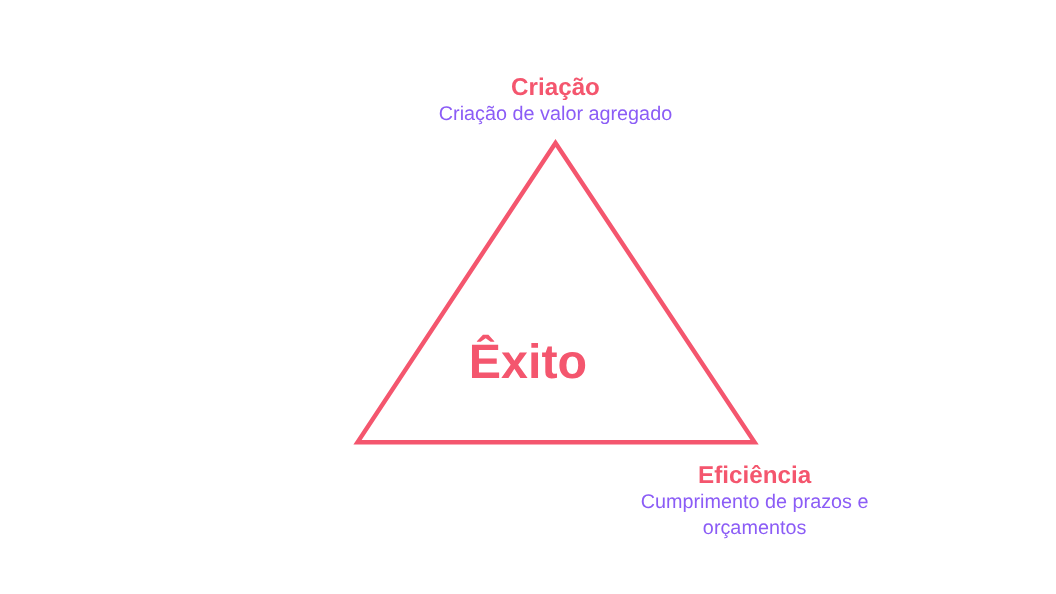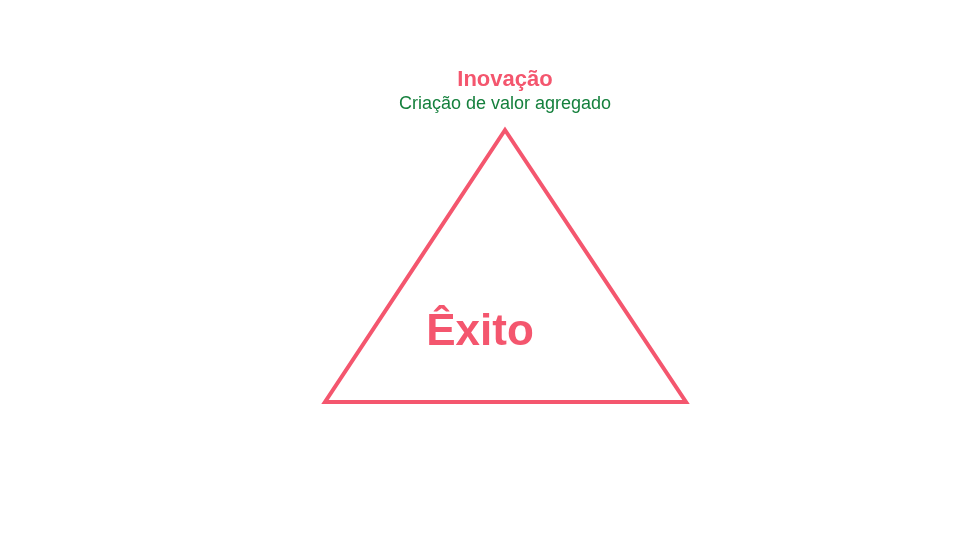--- a/index.html
+++ b/index.html
@@ -54,21 +54,21 @@
     font-size: 22px;
     font-weight: bold;
     line-height: 1.18;
     color: #f4566e;
     white-space: nowrap;
   }
   .vertex-desc {
     font-size: 18px;
     font-weight: normal;
     line-height: 1.28;
-    color: #15803d;
+    color: #8b5cf6;
   }
 
   
   #block-inovacao {
     left: 255px;
     top: 66px;
     width: 500px;
   }
   #block-inovacao .vertex-desc {
     white-space: nowrap;
@@ -100,19 +100,23 @@
 
 <div id="stage">
 
   <svg id="triangle-svg" viewBox="0 0 960 540" aria-hidden="true">
     <polygon points="505,130 686,402 325,402" fill="none" stroke="#f4566e" stroke-width="4" stroke-linejoin="miter"></polygon>
   </svg>
 
   <div class="center-label">Êxito</div>
 
   <div class="vertex-block" id="block-inovacao">
-    <div class="vertex-title">Inovação</div>
+    <div class="vertex-title">Criação</div>
     <div class="vertex-desc">Criação de valor agregado</div>
   </div>
 
 
+  <div class="vertex-block" id="block-eficiencia">
+    <div class="vertex-title">Eficiência</div>
+    <div class="vertex-desc">Cumprimento de prazos e orçamentos</div>
+  </div>
 
 </div>
 
 </body></html>

